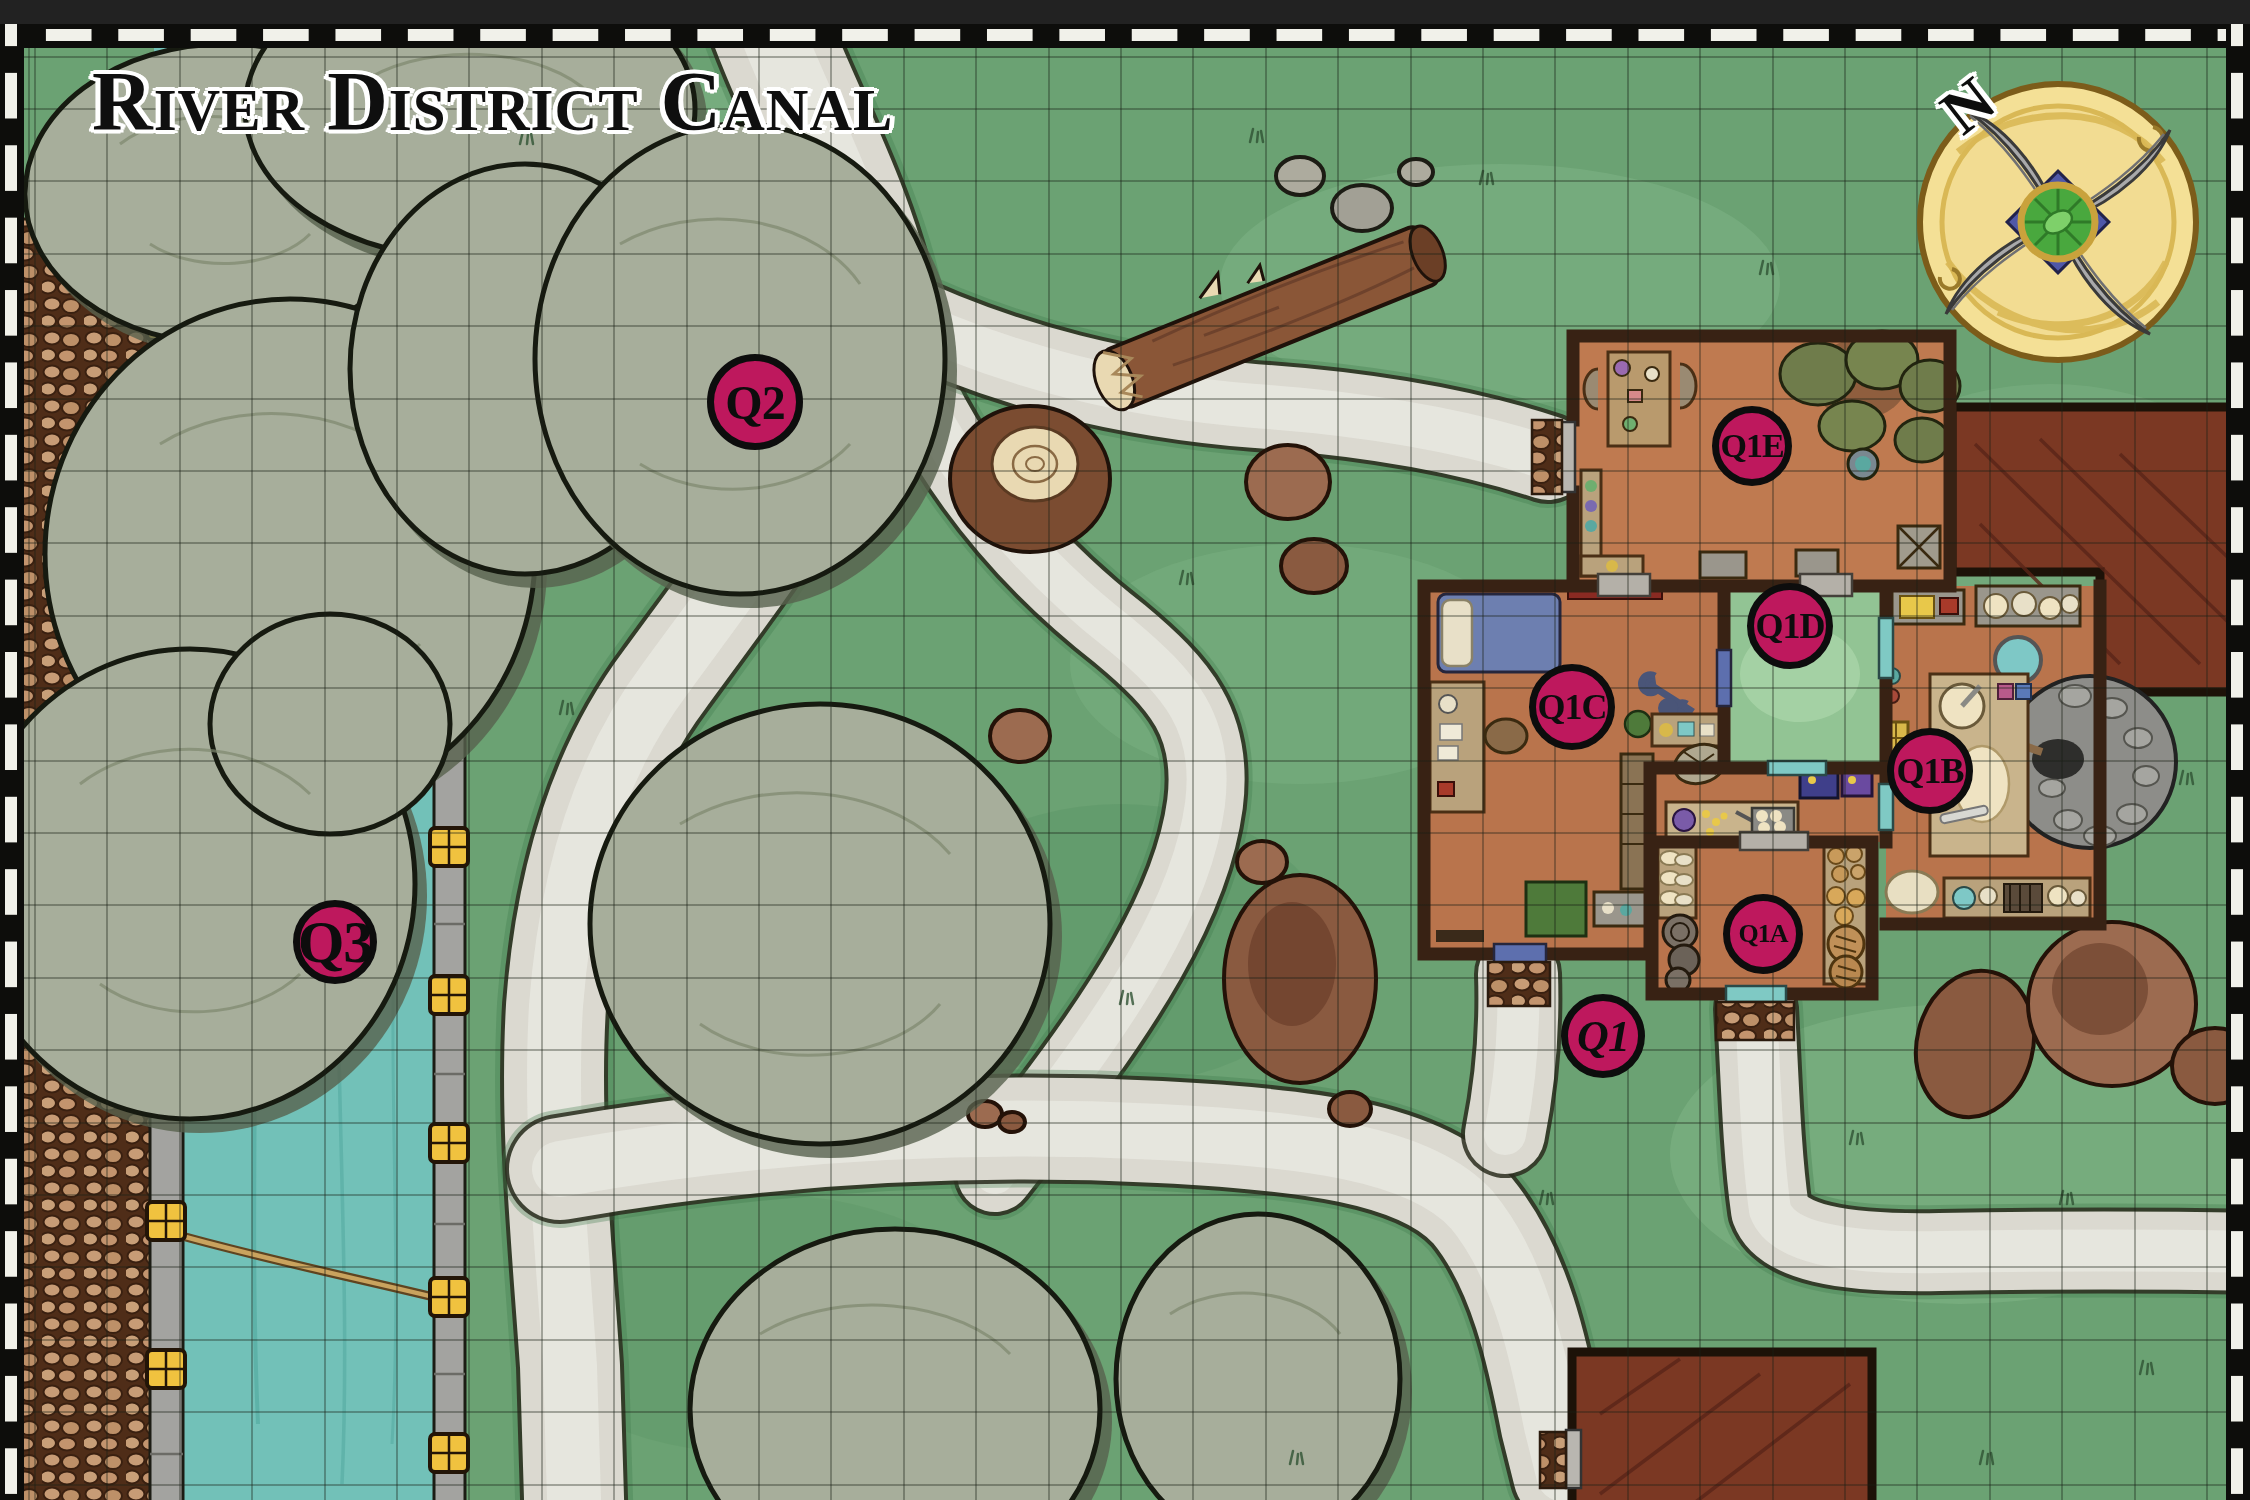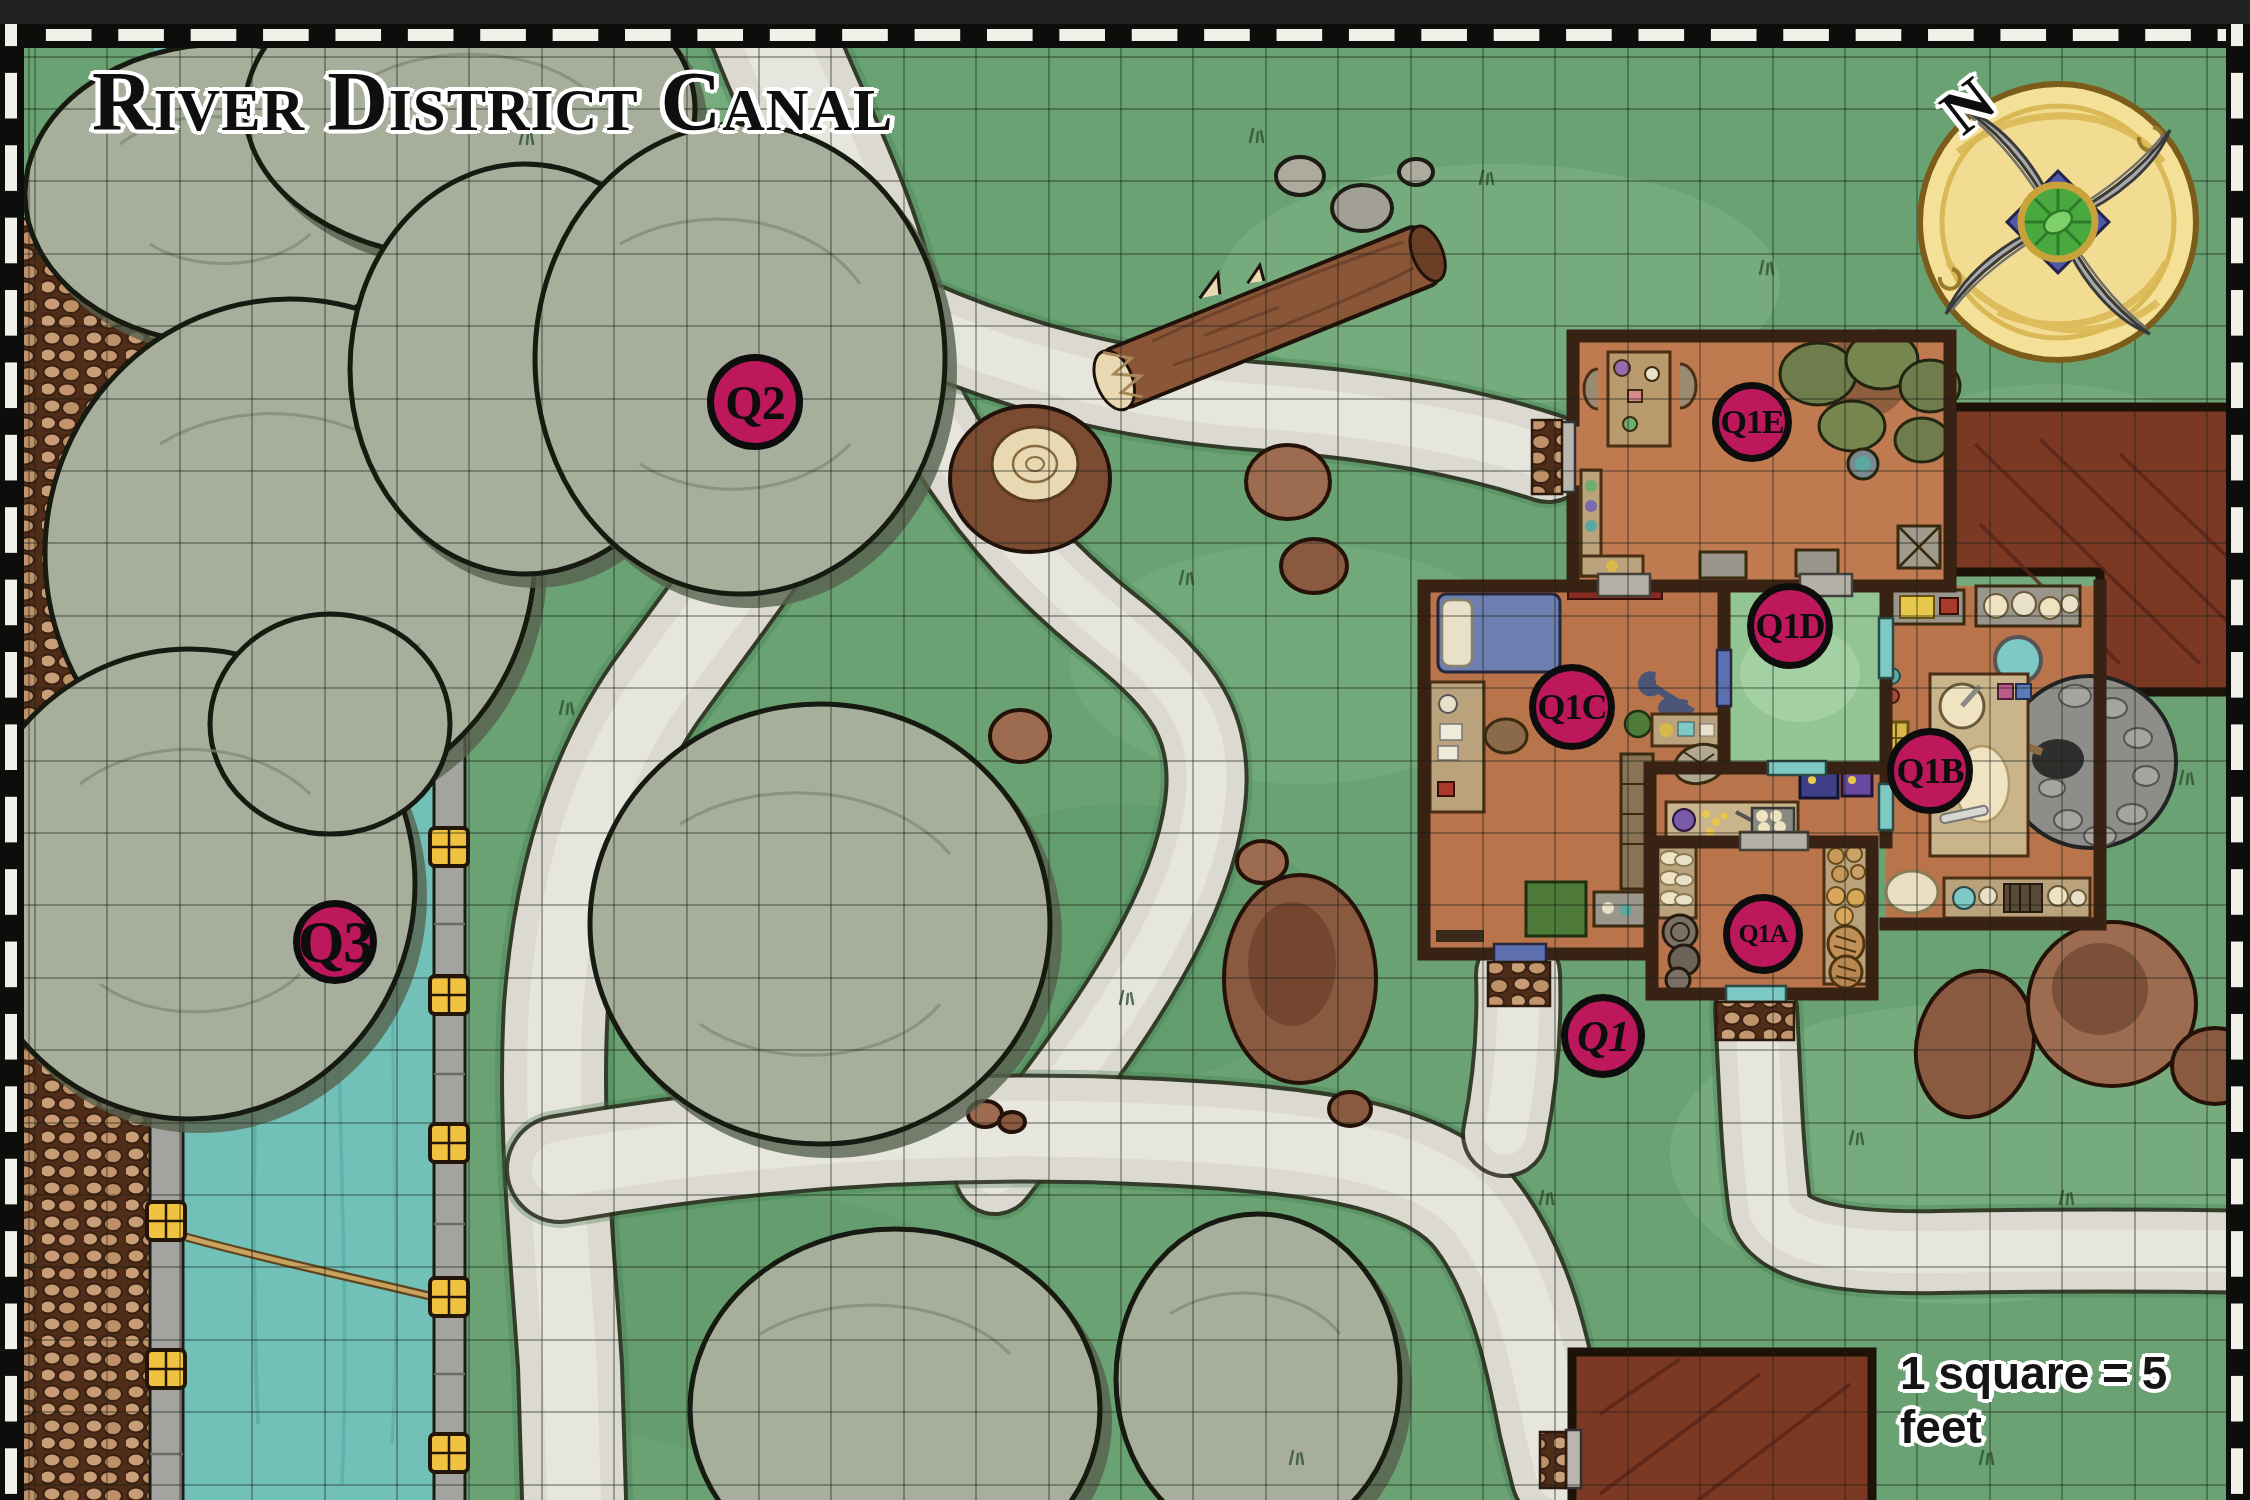--- a/index.html
+++ b/index.html
@@ -26,21 +26,21 @@
   .lbl{position:absolute;transform:translate(-50%,-50%);background:#be185d;border:7px solid #0d0d0d;
        border-radius:50%;display:flex;align-items:center;justify-content:center;z-index:40;
        font-weight:bold;color:#0d0d0d;font-family:"Liberation Serif",serif;letter-spacing:-1px;}
   #lbl-q2 {left:755px; top:378px; width:82px;height:82px;font-size:48px;}
   #lbl-q3 {left:335px; top:918px; width:70px;height:70px;font-size:60px;}
   #lbl-q1 {left:1603px;top:1012px;width:70px;height:70px;font-size:44px;font-style:italic;}
   #lbl-q1a{left:1763px;top:910px; width:66px;height:66px;font-size:26px;}
   #lbl-q1b{left:1930px;top:747px; width:72px;height:72px;font-size:36px;}
   #lbl-q1c{left:1572px;top:683px; width:72px;height:72px;font-size:36px;}
   #lbl-q1d{left:1790px;top:602px; width:72px;height:72px;font-size:36px;font-family:Liberation Serif, serif;}
-  #lbl-q1e{left:1752px;top:398px; width:66px;height:66px;font-size:34px;}
+  #lbl-q1e{left:1752px;top:422px; width:66px;height:66px;font-size:34px;}
   .wout{text-shadow:-4px 0 0 #fff,4px 0 0 #fff,0 -4px 0 #fff,0 4px 0 #fff,
         -3px -3px 0 #fff,3px -3px 0 #fff,-3px 3px 0 #fff,3px 3px 0 #fff,
         -5px 2px 0 #fff,5px -2px 0 #fff;}
   #map-title{position:absolute;left:92px;top:36px;z-index:40;font-variant:small-caps;
       font-weight:bold;font-size:84px;line-height:1;color:#0f0f0f;letter-spacing:1px;
       font-family:"Liberation Serif",serif;}
   #scale-note{position:absolute;left:1900px;top:1322px;z-index:40;font-family:"Liberation Sans",sans-serif;
       font-weight:bold;font-size:46px;color:#141414;}
   #compass-n{position:absolute;left:1968px;top:82px;z-index:41;font-weight:bold;font-size:64px;
       color:#0d0d0d;transform:translate(-50%,-50%) rotate(-38deg);font-family:"Liberation Serif",serif;}
@@ -471,21 +471,20 @@
     </g>
     <ellipse cx="0" cy="0" rx="15" ry="10" fill="#7ed06a" stroke="#2f7a28" stroke-width="2.5" transform="rotate(-30)"></ellipse>
   </svg>
 
   <div id="bf-top" class="bframe"></div>
   <div id="bf-bot" class="bframe"></div>
   <div id="bf-left" class="bframe"></div>
   <div id="bf-right" class="bframe"></div>
 
   <div id="map-title" class="wout">River District Canal</div>
-  <div id="scale-note" class="wout">1 square = 5 feet</div>
   <div id="compass-n" class="wout">N</div>
 
   <div id="lbl-q2" class="lbl">
       <span>Q2</span>
     </div>
   <div id="lbl-q3" class="lbl">
       <span>Q3</span>
     </div>
   <div id="lbl-q1" class="lbl">
       <span>Q1</span>

